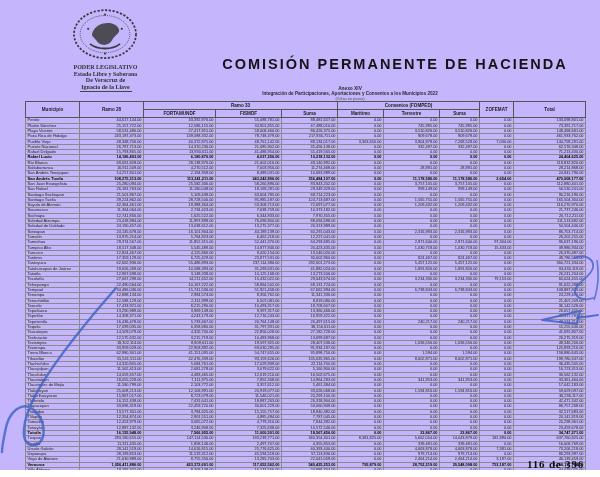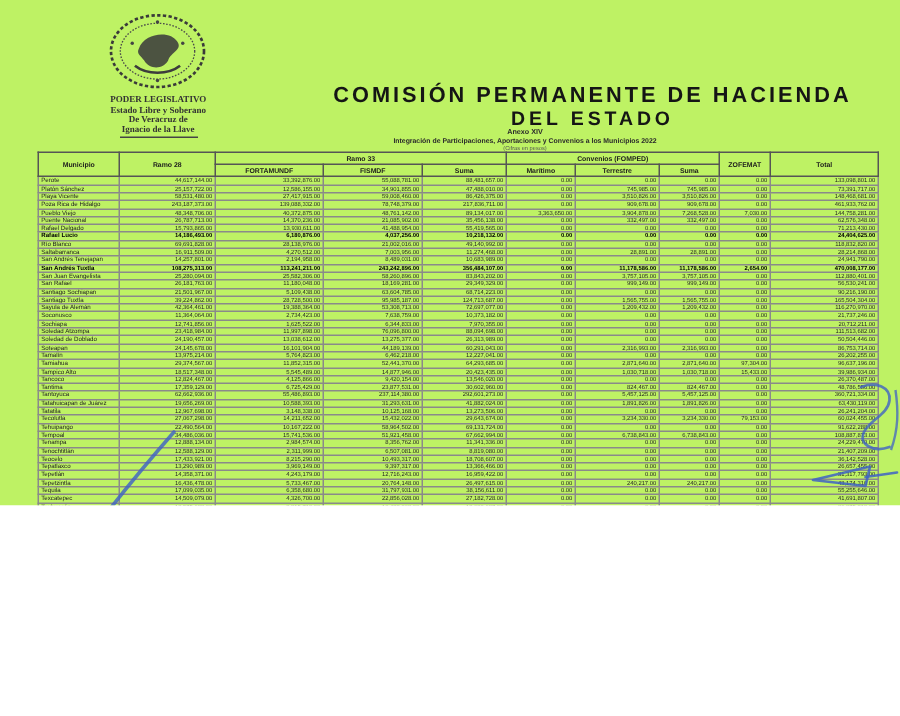--- a/index.html
+++ b/index.html
@@ -1,16 +1,16 @@
 <!DOCTYPE html>
 <html><head>
 <meta charset="utf-8">
 <style>
   html,body{margin:0;padding:0;background:#ffffff;}
-  .page{position:relative;width:600px;height:337px;background:#bef264;overflow:hidden;
+  .page{position:relative;width:600px;height:470px;background:#c4b5fd;overflow:hidden;
         font-family:"Liberation Sans",sans-serif;color:#222;}
   
   .seal{position:absolute;left:60px;top:4px;width:90px;height:62px;}
   .org{position:absolute;left:28px;top:64px;width:155px;text-align:center;
        font-family:"Liberation Serif",serif;font-weight:bold;color:#333;
        font-size:6px;line-height:6.6px;}
   .org .rule{display:block;width:52px;height:1px;background:#444;margin:1px auto 0;}
   
   .titleblock{position:absolute;left:202px;top:56px;width:386px;text-align:center;}
   .t1{font-size:14.5px;font-weight:bold;letter-spacing:2px;color:#151515;line-height:16px;}
@@ -58,21 +58,20 @@
   <div class="org">
     <div>PODER LEGISLATIVO</div>
     <div>Estado Libre y Soberano</div>
     <div>De Veracruz de</div>
     <div>Ignacio de la Llave</div>
     <span class="rule"></span>
   </div>
 
   <div class="titleblock">
     <div class="t1">COMISIÓN PERMANENTE DE HACIENDA</div>
-    <div class="t2">DEL ESTADO</div>
   </div>
   <div class="subblock">
     <div class="anexo">Anexo XIV</div>
     <div class="subtitle">Integración de Participaciones, Aportaciones y Convenios a los Municipios 2022</div>
     <div class="cifras">(Cifras en pesos)</div>
   </div>
 
   <table class="main">
     <colgroup>
       <col style="width:54px">

